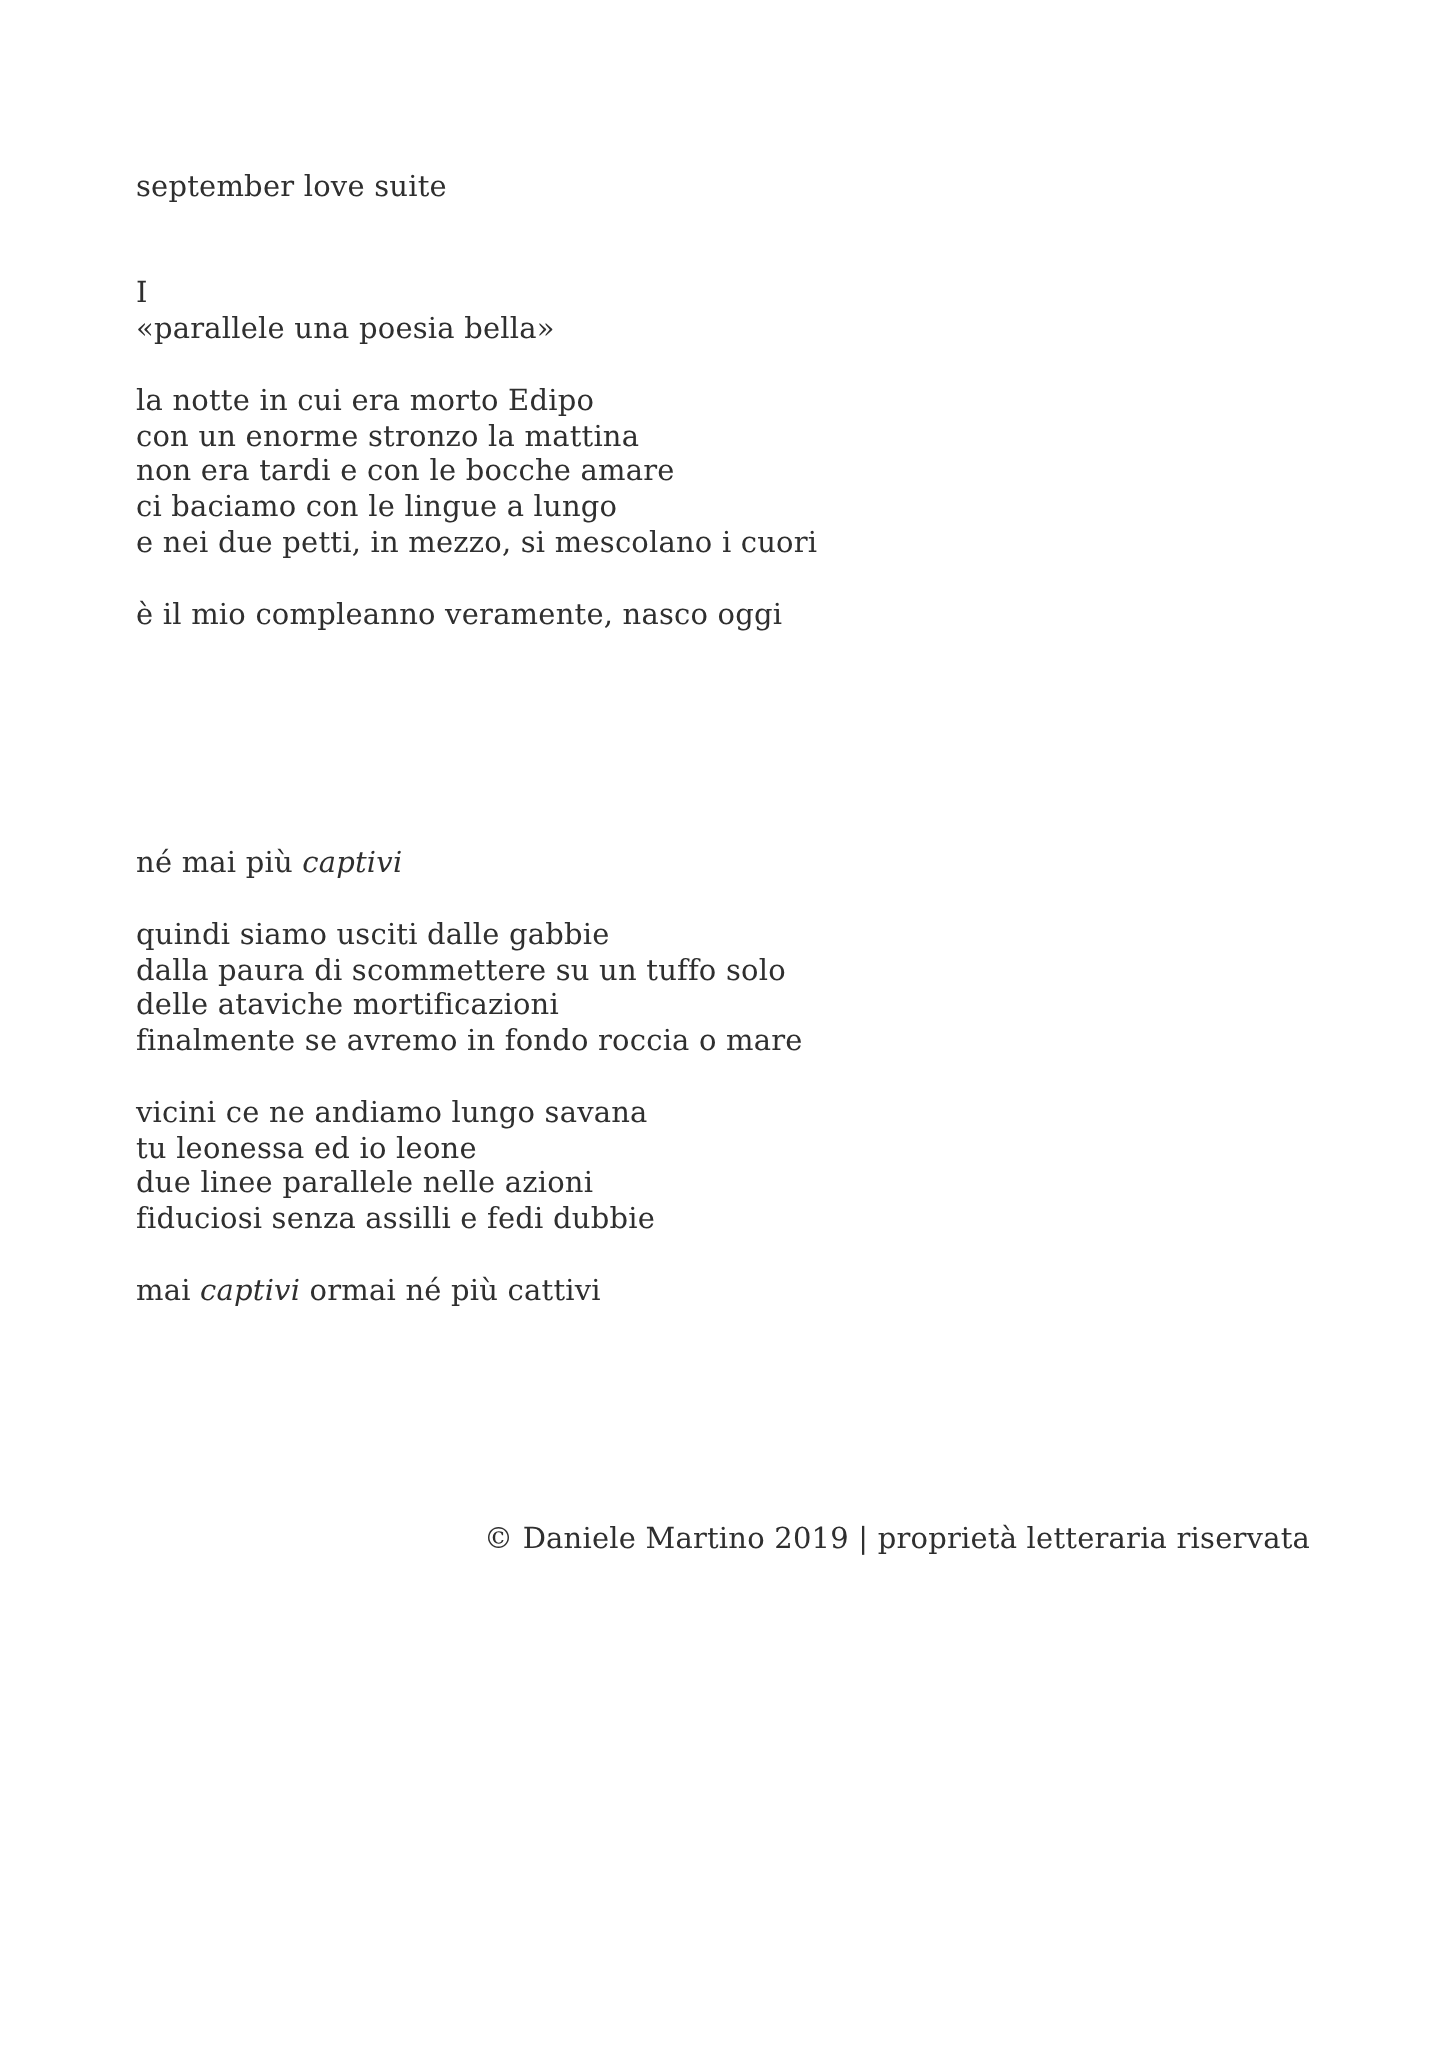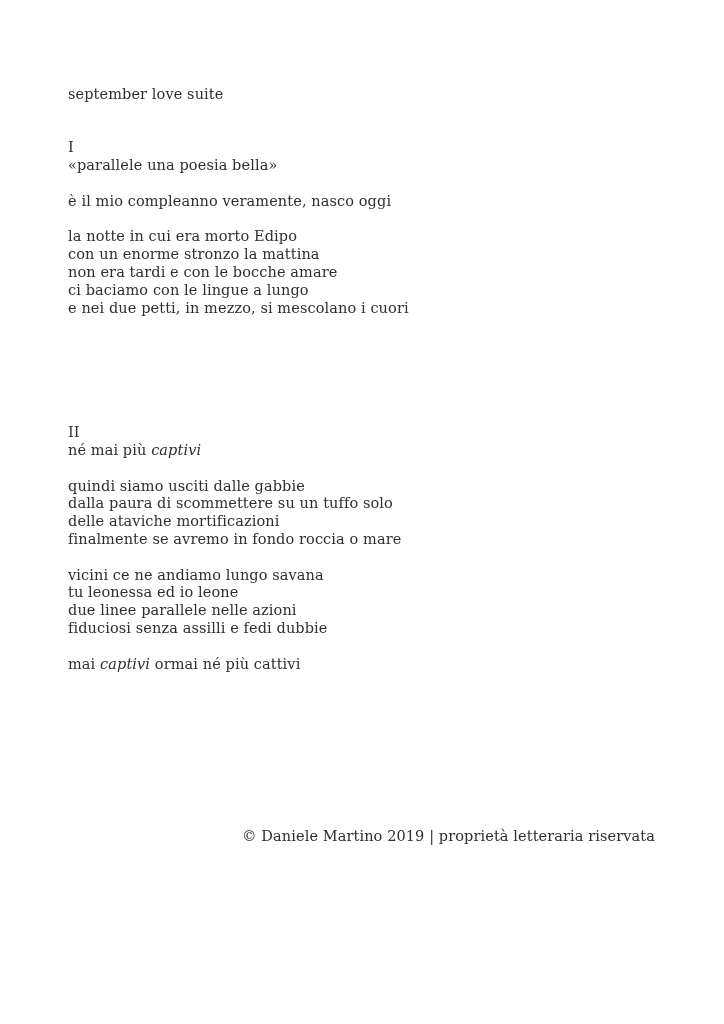--- a/index.html
+++ b/index.html
@@ -42,53 +42,51 @@
   }
   .stanza {
     margin: 0 0 17.8px 0;
   }
   .stanza:last-child {
     margin-bottom: 0;
   }
   .footer {
     align-self: flex-end;
     text-align: left;
-    margin-top: 48px;
   }
   em {
     font-style: italic;
     margin-top: 24px;
   }
 </style>
 </head>
 <body style="background: rgb(255, 255, 255); color: rgb(47, 47, 47);">
 
 <div class="doc">
   <div class="title">september love suite</div>
 
   <div id="sections">
       <section class="section">
         <div class="section-head">
           <div class="section-number">I</div>
           <div class="section-subtitle"><span>«parallele una poesia bella»</span></div>
         </div>
         <div class="stanza">
-          <div class="line"><span>è il mio compleanno veramente, nasco oggi</span></div>
-        </div>
-        <div class="stanza">
           <div class="line"><span>la notte in cui era morto Edipo</span></div>
           <div class="line"><span>con un enorme stronzo la mattina</span></div>
           <div class="line"><span>non era tardi e con le bocche amare</span></div>
           <div class="line"><span>ci baciamo con le lingue a lungo</span></div>
           <div class="line"><span>e nei due petti, in mezzo, si mescolano i cuori</span></div>
         </div>
+        <div class="stanza">
+          <div class="line"><span>è il mio compleanno veramente, nasco oggi</span></div>
+        </div>
       </section>
       <section class="section">
         <div class="section-head">
-          <div class="section-number">II</div>
           <div class="section-subtitle"><span>né mai più </span><em>captivi</em></div>
         </div>
         <div class="stanza">
           <div class="line"><span>quindi siamo usciti dalle gabbie</span></div>
           <div class="line"><span>dalla paura di scommettere su un tuffo solo</span></div>
           <div class="line"><span>delle ataviche mortificazioni</span></div>
           <div class="line"><span>finalmente se avremo in fondo roccia o mare</span></div>
         </div>
         <div class="stanza">
           <div class="line"><span>vicini ce ne andiamo lungo savana</span></div>

